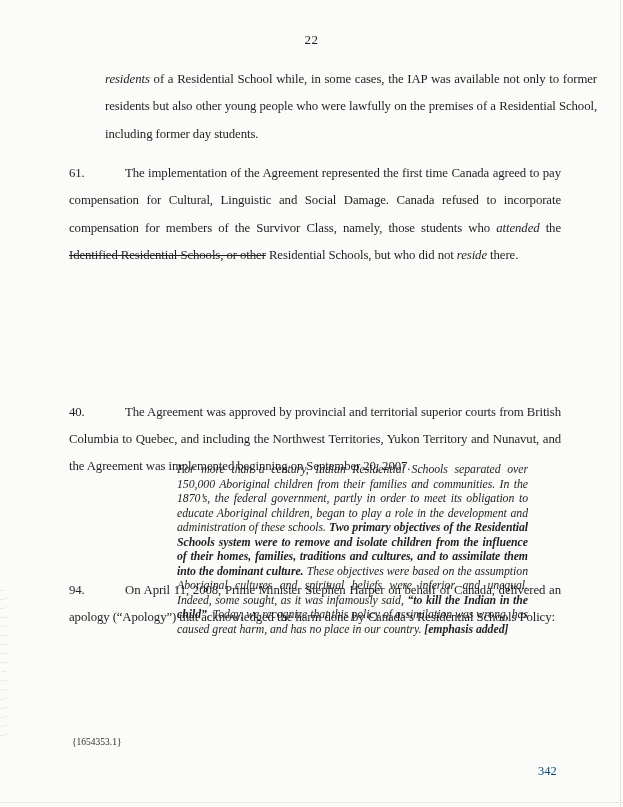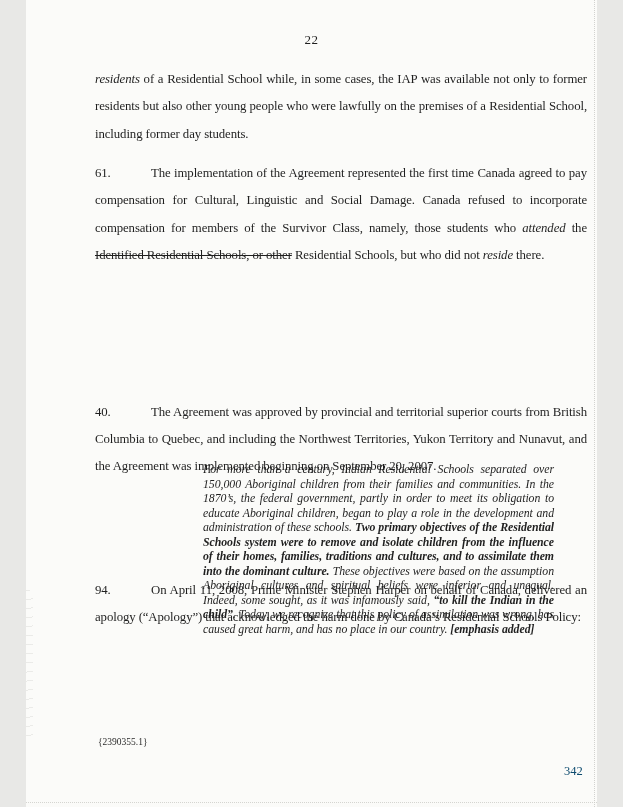--- a/index.html
+++ b/index.html
@@ -2,21 +2,21 @@
 <html><head>
 <meta charset="utf-8">
 <style>
   html, body {
     margin: 0;
     padding: 0;
     background: #e8e8e6;
   }
   .page {
     position: relative;
-    width: 571px;
+    width: 623px;
     height: 807px;
     margin: 0 auto;
     background: #fbfbf9;
     font-family: "Liberation Serif", "DejaVu Serif", serif;
     color: #1f1f1f;
     overflow: hidden;
   }
   .page-number-top {
     position: absolute;
     top: 32px;
@@ -28,21 +28,21 @@
   }
   .body-block {
     position: absolute;
     left: 69px;
     width: 492px;
     font-size: 12.8px;
     line-height: 27.4px;
     text-align: justify;
     letter-spacing: -0.1px;
   }
-  .p1  { top: 66px; }
+  .p1  { top: 66px; margin-left: 36px; }
   .p54 { top: 160px; }
   .p55 { top: 289px; }
   .p56 { top: 385px; }
   .numbered { position: relative; }
   .para-num {
     position: absolute;
     left: 0;
     top: 0;
   }
   .numbered .para-body {
@@ -131,21 +131,21 @@
     <span class="para-body"><span>The Agreement was approved by provincial and territorial superior courts from British Columbia to Quebec, and including the Northwest Territories, Yukon Territory and Nunavut, and the Agreement was implemented beginning on September 20, 2007.</span></span>
   </div>
 
   <div class="body-block numbered p56">
     <span class="para-num">94.</span>
     <span class="para-body"><span>On April 11, 2008, Prime Minister Stephen Harper on behalf of Canada, delivered an apology (“Apology”) that acknowledged the harm done by Canada’s Residential Schools Policy:</span></span>
   </div>
 
   <div class="blockquote"><span>For more than a century, Indian Residential Schools separated over 150,000 Aboriginal children from their families and communities. In the 1870’s, the federal government, partly in order to meet its obligation to educate Aboriginal children, began to play a role in the development and administration of these schools.  </span><span class="seg-bold">Two primary objectives of the Residential Schools system were to remove and isolate children from the influence of their homes, families, traditions and cultures, and to assimilate them into the dominant culture.</span><span>  These objectives were based on the assumption Aboriginal cultures and spiritual beliefs were inferior and unequal. Indeed, some sought, as it was infamously said, </span><span class="seg-bold">“to kill the Indian in the child”</span><span>. Today, we recognize that this policy of assimilation was wrong, has caused great harm, and has no place in our country. </span><span class="seg-bold">[emphasis added]</span></div>
 
-  <div class="footer-doc-id">{2390355.1}</div>
+  <div class="footer-doc-id">{1654353.1}</div>
 
   <div class="footer-page-number">342</div>
 
   <div class="scan-edge-right"></div>
   <div class="scan-edge-bottom"></div>
   <div class="scan-smudge-left"></div>
 
 </div>
 
 </body></html>

